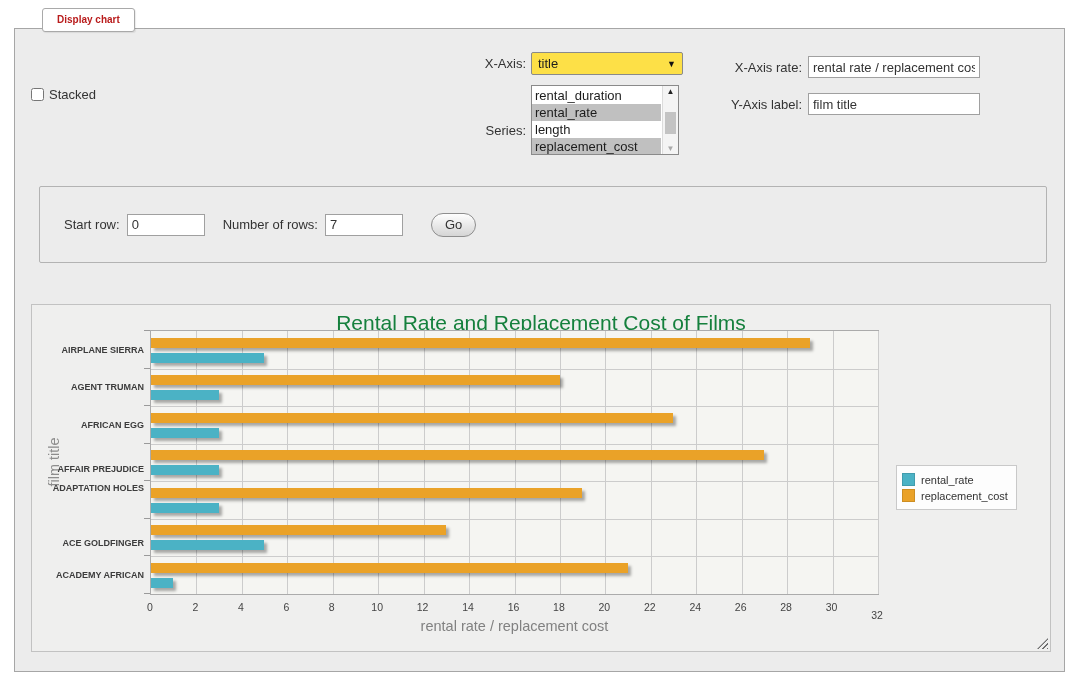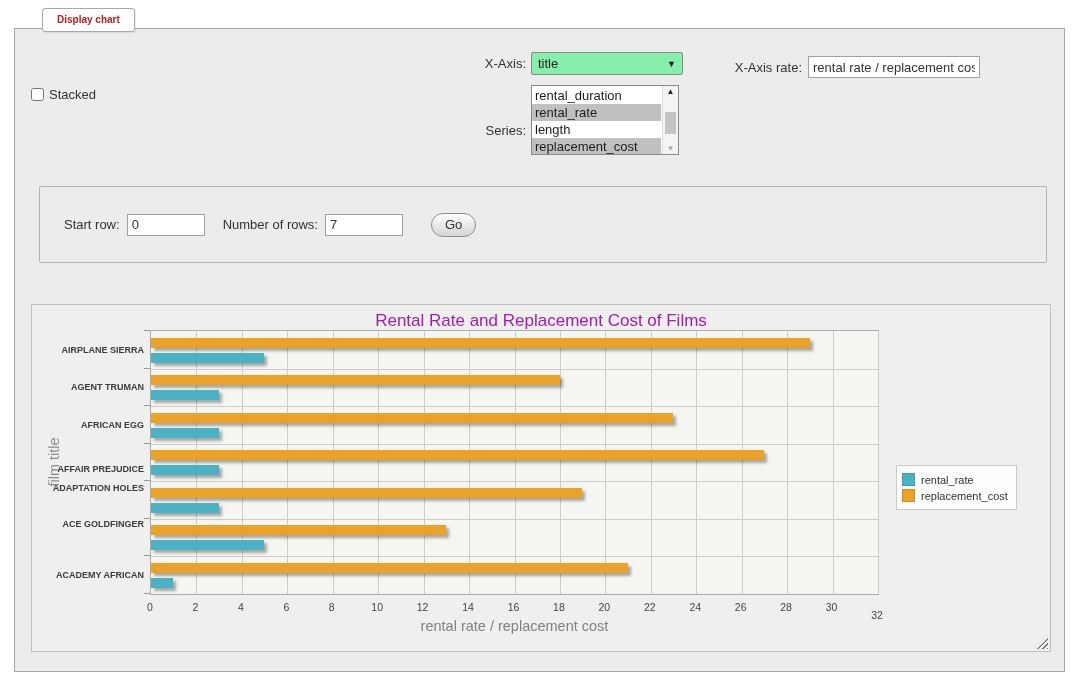--- a/index.html
+++ b/index.html
@@ -23,21 +23,21 @@
   .stacked-row input { margin-right:5px; }
 
   .title-input { position:absolute; left:16px; top:97px; width:178px; height:22px;
            border:1px solid #a0a0a0; font-size:13px; color:#333; padding:2px 4px;
            font-family:"Liberation Sans", sans-serif; }
 
   .field-label { width:74px; text-align:right; margin-right:5px; font-size:13px; color:#333; flex:none; }
   .wide-label  { width:90px; text-align:right; margin-right:6px; font-size:13px; color:#333; flex:none; }
 
   .xaxis-row { position:absolute; left:437px; top:23px; display:flex; align-items:center; }
-  .fake-select { width:152px; height:23px; background:#86efac; border:1px solid #8a8a8a; border-radius:2px;
+  .fake-select { width:152px; height:23px; background:#fde047; border:1px solid #8a8a8a; border-radius:2px;
            display:flex; align-items:center; justify-content:space-between; padding:0 6px;
            font-size:13px; color:#1d1d1d; }
   .fake-select .caret { font-size:9px; color:#111; }
 
   .series-area { position:absolute; left:437px; top:56px; display:flex; align-items:flex-end; }
   .series-area .field-label { margin-bottom:17px; }
   .listbox { position:relative; width:148px; height:70px; background:#ffffff; border:1px solid #8a8a8a; overflow:hidden; }
   .listbox-items { position:absolute; left:0; top:1px; right:17px; bottom:0; }
   .lb-item { height:17px; line-height:17px; font-size:13px; padding-left:3px; color:#1c1c1c; white-space:nowrap; overflow:hidden; }
   .lb-item.selected { background:#c0c0c0; }
@@ -58,21 +58,21 @@
   .rows-box input { width:78px; height:22px; border:1px solid #a0a0a0; font-size:13px; color:#333;
            padding:2px 4px; margin-left:7px; font-family:"Liberation Sans", sans-serif; }
   .num-rows-label { margin-left:18px; }
   .go-btn { margin-left:28px; padding:3px 13px 4px 13px; font-size:13px; color:#333;
            background:linear-gradient(#fefefe,#d5d5d5); border:1px solid #8e8e8e; border-radius:12px;
            font-family:"Liberation Sans", sans-serif; }
 
   .chart-box { position:absolute; left:16px; top:275px; width:1020px; height:348px;
            background:#efefee; border:1px solid #c2c2c2; }
   .chart-title { position:absolute; top:6px; left:0; width:100%; text-align:center;
-           font-size:17px; color:#a21caf; }
+           font-size:21px; color:#15803d; }
   .plot { position:absolute; left:118px; top:25px; width:729px; height:265px;
            background:#f5f5f2; border:1px solid #ababab; }
   .vline { position:absolute; top:0; bottom:0; width:1px; background:#cccccc; }
   .hline { position:absolute; left:0; right:0; height:1px; background:#cccccc; }
   .bar { position:absolute; left:0; height:10px; box-shadow:3px 3px 3px rgba(0,0,0,0.32); }
   .ycat { position:absolute; left:0; width:112px; text-align:right; font-size:9px; font-weight:bold;
            color:#3c3c3c; line-height:10px; white-space:nowrap; }
   .ytickdash { position:absolute; left:112px; width:6px; height:1px; background:#9a9a9a; }
   .xtick { position:absolute; top:296px; width:36px; text-align:center; font-size:10.5px; color:#444; }
   .xaxis-title { position:absolute; top:313px; left:118px; width:729px; text-align:center;
@@ -123,20 +123,24 @@
           <div class="lb-up">▲</div>
           <div class="lb-thumb"></div>
           <div class="lb-down">▼</div>
         </div>
       </div>
     </div>
 
     <div class="axis-label-row row-xlabel">
       <span class="wide-label">X-Axis rate:</span>
       <input value="rental rate / replacement cost" style="">
+    </div>
+    <div class="axis-label-row row-ylabel">
+      <span class="wide-label">Y-Axis label:</span>
+      <input value="film title" style="">
     </div>
 
     <div class="rows-box">
       <span>Start row:</span>
       <input value="0" style="">
       <span class="num-rows-label">Number of rows:</span>
       <input value="7" style="">
       <button class="go-btn">Go</button>
     </div>
 
@@ -191,21 +195,21 @@
             <div class="legend-swatch" style="background: rgb(234, 162, 40);"></div>
             <div class="legend-label">replacement_cost</div>
           </div>
         </div>
       <div class="resize-grip"></div>
     <div class="ycat" style="top: 39.7857px;">AIRPLANE SIERRA</div>
         <div class="ycat" style="top: 77.3571px;">AGENT TRUMAN</div>
         <div class="ycat" style="top: 114.929px;">AFRICAN EGG</div>
         <div class="ycat" style="top: 159px;">AFFAIR PREJUDICE</div>
         <div class="ycat" style="top: 178px;">ADAPTATION HOLES</div>
-        <div class="ycat" style="top: 214px;">ACE GOLDFINGER</div>
+        <div class="ycat" style="top: 233px;">ACE GOLDFINGER</div>
         <div class="ycat" style="top: 265.214px;">ACADEMY AFRICAN</div>
         <div class="ytickdash" style="top: 25px;"></div>
         <div class="ytickdash" style="top: 62.5714px;"></div>
         <div class="ytickdash" style="top: 100.143px;"></div>
         <div class="ytickdash" style="top: 137.714px;"></div>
         <div class="ytickdash" style="top: 175.286px;"></div>
         <div class="ytickdash" style="top: 212.857px;"></div>
         <div class="ytickdash" style="top: 250.429px;"></div>
         <div class="ytickdash" style="top: 288px;"></div>
         <div class="xtick" style="left: 100px;">0</div>

